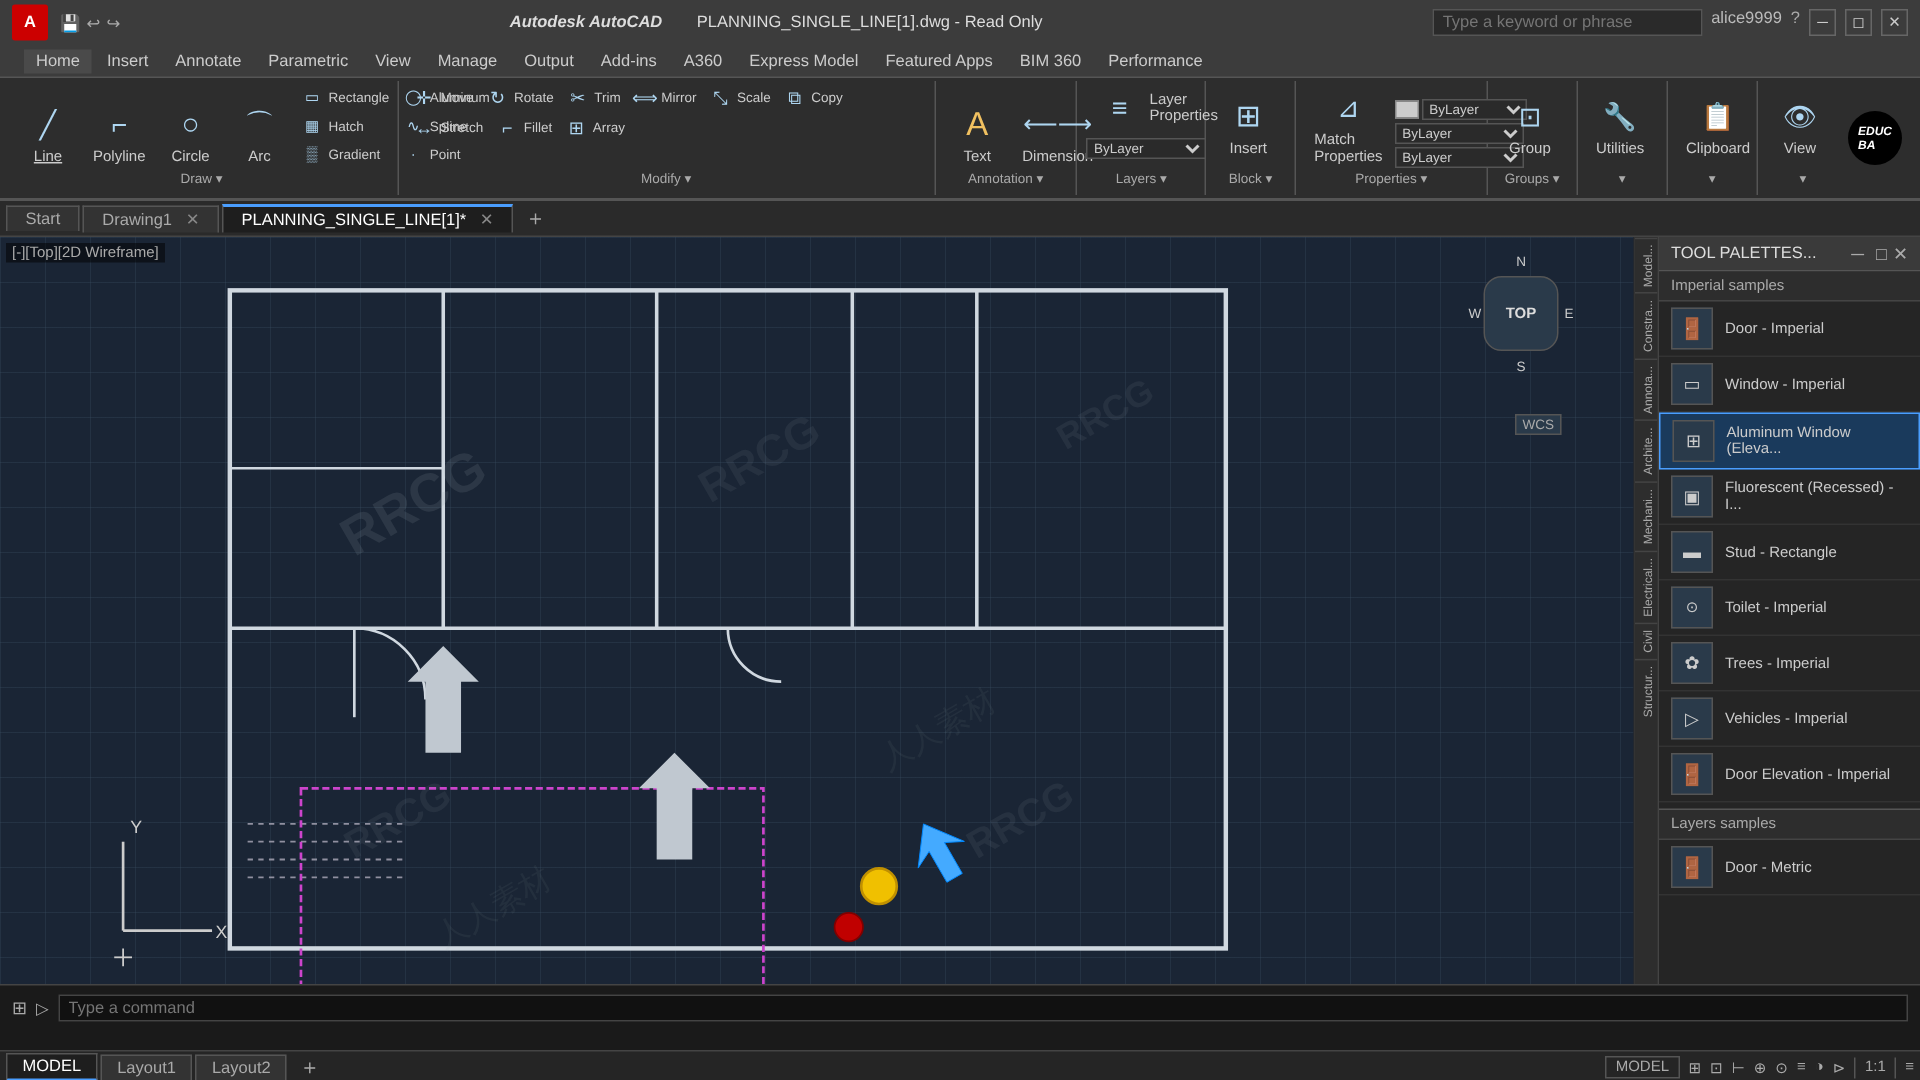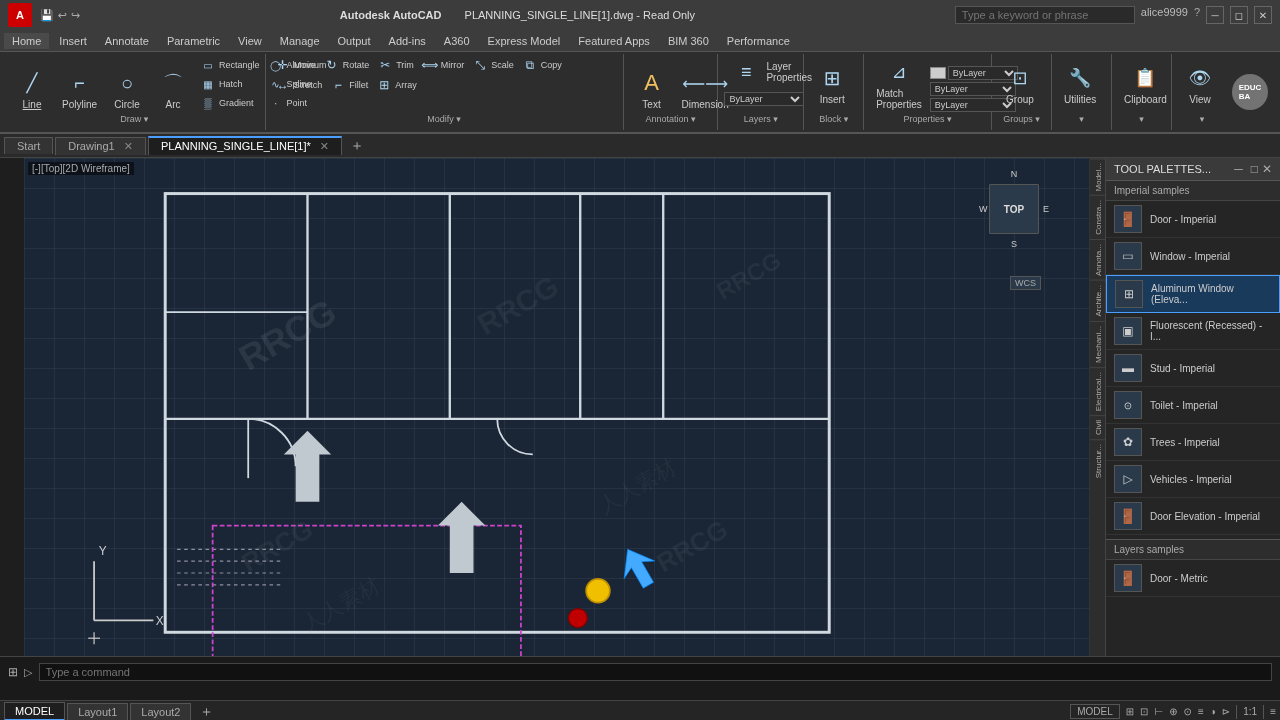--- a/index.html
+++ b/index.html
@@ -14,21 +14,21 @@
     #titlebar .title-center { flex: 1; text-align: center; font-size: 11px; }
     #titlebar .title-right { display: flex; align-items: flex-start; gap: 6px; }
     .autocad-logo { width: 24px; height: 24px; background: #c00; color: #fff; font-weight: bold; font-size: 11px; display: flex; align-items: center; justify-content: center; border-radius: 2px; }
     .titlebar-btn { width: 18px; height: 18px; border: 1px solid #666; background: #3c3c3c; color: #ccc; font-size: 10px; cursor: pointer; display: flex; align-items: center; justify-content: center; }
     .search-box { background: #2a2a2a; border: 1px solid #555; color: #aaa; padding: 2px 6px; width: 180px; font-size: 11px; }
     .user-info { font-size: 11px; color: #bbb; }
 
     
     #menubar {
       width: 100%; height: 22px; background: #3c3c3c; display: flex; align-items: center;
-      padding: 0 4px; gap: 2px; border-bottom: 1px solid #555;
+      padding: 0 16px; gap: 2px; border-bottom: 1px solid #555;
     }
     .menu-item { padding: 2px 8px; color: #ccc; font-size: 11px; cursor: pointer; white-space: nowrap; }
     .menu-item.active { background: #4a4a4a; }
 
     
     #ribbon {
       width: 100%; background: #2d2d2d; border-bottom: 2px solid #555;
       display: flex; flex-direction: column;
     }
     .ribbon-group { display: flex; flex-direction: column; align-items: flex-start; border-right: 1px solid #555; padding: 0 6px; min-width: 60px; }
@@ -71,21 +71,21 @@
       background-size: 30px 30px;
     }
     
     .floor-plan { position: absolute; top: 0; left: 0; width: 100%; height: 100%; }
 
     
     #compass {
       position: absolute; top: 16px; right: 40px;
       width: 70px; height: 70px; display: flex; align-items: center; justify-content: center;
     }
-    .compass-inner { width: 50px; height: 50px; background: #2a3a4a; border: 1px solid #555; border-radius: 1px; display: flex; align-items: center; justify-content: center; position: relative; }
+    .compass-inner { width: 50px; height: 50px; background: #2a3a4a; border: 1px solid #555; border-radius: 12px; display: flex; align-items: center; justify-content: center; position: relative; }
     .compass-label { font-size: 10px; color: #ddd; font-weight: bold; }
     #wcs-label { position: absolute; top: 92px; right: 50px; font-size: 9px; color: #aaa; background: #2a3a4a; padding: 1px 4px; border: 1px solid #555; }
 
     
     #tool-palettes {
       width: 175px; background: #252525; border-left: 1px solid #444;
       display: flex; flex-direction: column;
     }
     #tool-palettes-header {
       background: #3a3a3a; padding: 4px 8px; font-size: 11px; color: #ddd;
@@ -131,21 +131,21 @@
 <div id="titlebar">
   <div class="title-left">
     <div class="autocad-logo">A</div>
     <div style="display:flex;gap:4px;font-size:11px;color:#aaa;">
       <span style="cursor:pointer;">💾</span>
       <span style="cursor:pointer;">↩</span>
       <span style="cursor:pointer;">↪</span>
     </div>
   </div>
   <div class="title-center">
-    <span style="font-weight:bold;margin-right:20px;">Autodesk AutoCAD</span>
+    <span style="font-weight:bold;margin-right:20px;font-style:italic;">Autodesk AutoCAD</span>
     <span>PLANNING_SINGLE_LINE[1].dwg - Read Only</span>
   </div>
   <div class="title-right">
     <input class="search-box" type="text" placeholder="Type a keyword or phrase" style="">
     <span class="user-info">alice9999</span>
     <span style="cursor:pointer;color:#aaa;">?</span>
     <div class="titlebar-btn">─</div>
     <div class="titlebar-btn">◻</div>
     <div class="titlebar-btn close-btn">✕</div>
   </div>
@@ -358,35 +358,35 @@
       <div style="height:58px;display:flex;align-items:center;">
         <div class="ribbon-tool-lg">
           <div class="tool-icon" style="font-size:18px;color:#aed6f1;">👁</div>
           <div class="tool-label">View</div>
         </div>
       </div>
       <div class="ribbon-group-label">▾</div>
     </div>
 
     <div style="margin-left:auto;display:flex;align-items:center;padding-right:8px;">
-      <div style="width:36px;height:36px;background:#737373;border-radius:50%;display:flex;align-items:center;justify-content:center;color:#fff;font-size:8px;font-weight:bold;">EDUC<br>BA</div>
+      <div style="width:36px;height:36px;background:#000000;border-radius:50%;display:flex;align-items:center;justify-content:center;color:#fff;font-size:8px;font-weight:bold;font-style:italic;">EDUC<br>BA</div>
     </div>
   </div>
 </div>
 
 <div id="doc-tabs">
   <div class="doc-tab">Start</div>
   <div class="doc-tab">Drawing1 <span class="close">✕</span></div>
   <div class="doc-tab active">PLANNING_SINGLE_LINE[1]* <span class="close">✕</span></div>
   <div class="add-tab">＋</div>
 </div>
 
 <div id="workspace" style="display:flex;height:calc(720px - 30px - 22px - 80px - 24px - 44px - 22px);">
 
-  <div id="canvas-area" style="flex:1;background:#1a2535;position:relative;overflow:hidden;margin-left:24px;">
+  <div id="canvas-area" style="flex:1;background:#1a2535;position:relative;overflow:hidden;">
     <div class="canvas-grid"></div>
 
     <div id="viewport-label" style="position:absolute;top:4px;left:4px;color:#aaa;font-size:10px;z-index:2;background:rgba(0,0,0,0.5);padding:1px 4px;">[-][Top][2D Wireframe]</div>
 
     <svg class="floor-plan" viewBox="0 0 820 420" xmlns="http://www.w3.org/2000/svg" style="position:absolute;top:0;left:0;width:100%;height:100%;">
 
       <rect x="80" y="30" width="560" height="370" fill="none" stroke="#d0d8e0" stroke-width="2.5"></rect>
 
       <line x1="200" y1="30" x2="200" y2="220" stroke="#d0d8e0" stroke-width="2"></line>
       <line x1="320" y1="30" x2="320" y2="220" stroke="#d0d8e0" stroke-width="2"></line>
@@ -483,21 +483,21 @@
     <div class="palette-item selected">
       <div class="palette-icon" style="font-size:12px;">⊞</div>
       <span class="palette-label">Aluminum Window (Eleva...</span>
     </div>
     <div class="palette-item">
       <div class="palette-icon" style="font-size:12px;">▣</div>
       <span class="palette-label">Fluorescent (Recessed) - I...</span>
     </div>
     <div class="palette-item">
       <div class="palette-icon" style="font-size:12px;">▬</div>
-      <span class="palette-label">Stud - Imperial</span>
+      <span class="palette-label">Stud - Rectangle</span>
     </div>
     <div class="palette-item">
       <div class="palette-icon" style="font-size:10px;">⊙</div>
       <span class="palette-label">Toilet - Imperial</span>
     </div>
     <div class="palette-item">
       <div class="palette-icon" style="font-size:12px;">✿</div>
       <span class="palette-label">Trees - Imperial</span>
     </div>
     <div class="palette-item">

